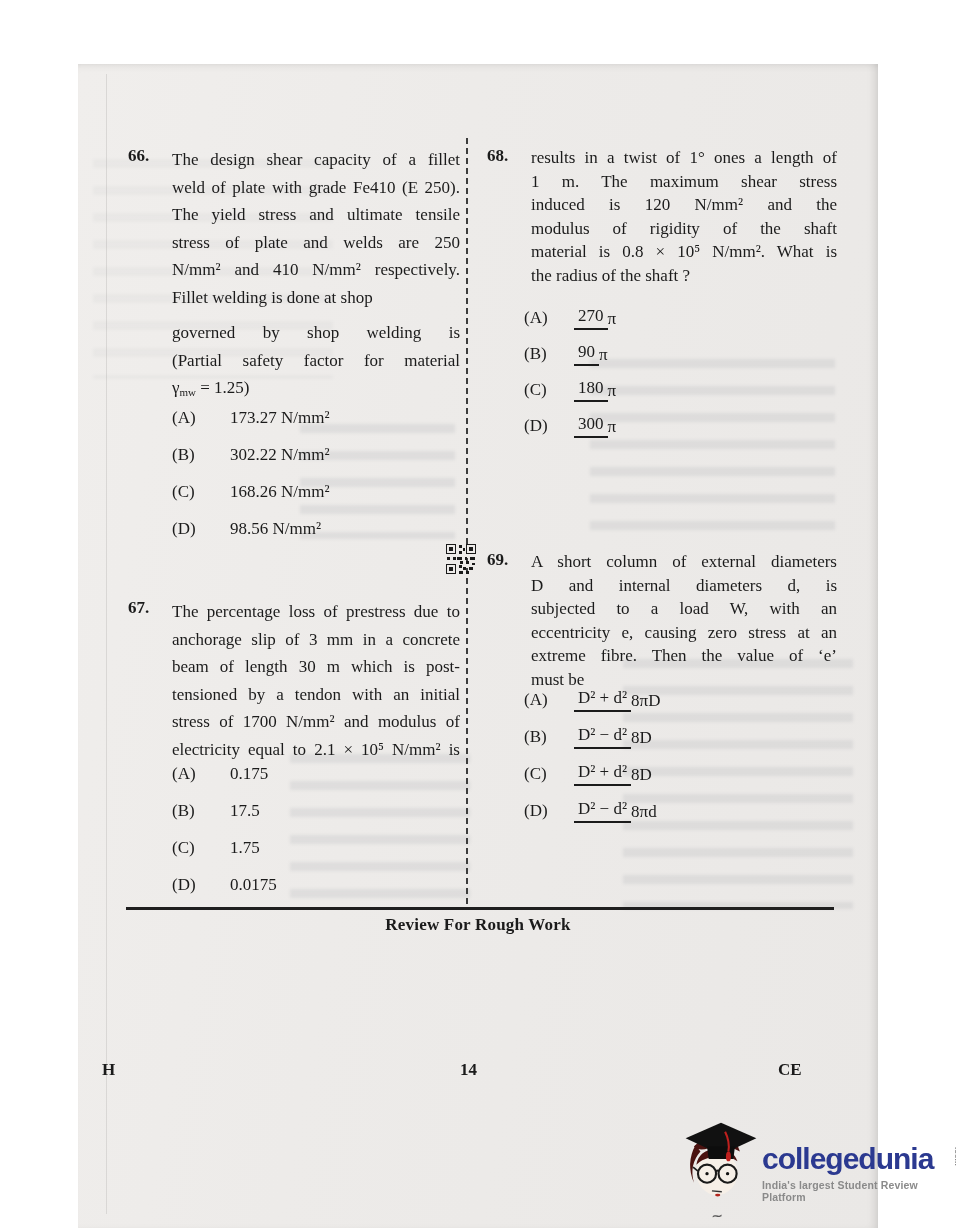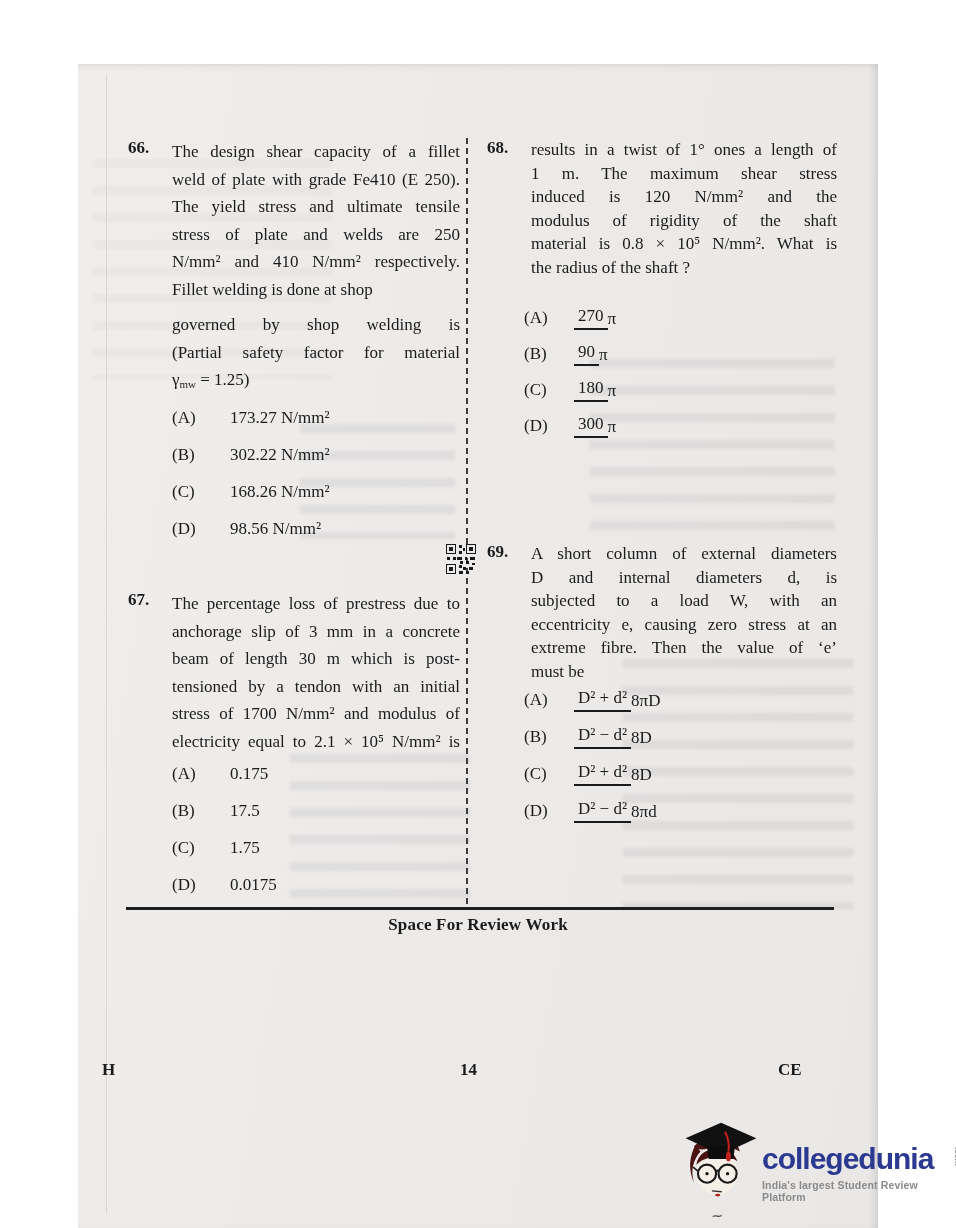--- a/index.html
+++ b/index.html
@@ -9,21 +9,21 @@
     overflow:hidden;
   }
   #paper{
     position:absolute;left:78px;top:64px;width:800px;height:1164px;
     background:linear-gradient(100deg,#f0eeec 0%,#edebe9 40%,#eae8e6 100%);
     box-shadow:inset -7px 0 10px -5px rgba(0,0,0,.14), inset 0 7px 10px -7px rgba(0,0,0,.10);
   }
   .edge-line{position:absolute;left:28px;top:10px;width:1px;height:1140px;background:#d9d7d5;}
 
   
-  .qblock{position:absolute;}
+  .qblock{position:absolute;margin-top:8px;}
   .qnum{position:absolute;left:0;top:0;font-weight:bold;font-size:17px;}
   .qlines{margin-left:44px;}
   .lcol .qlines{width:288px;}
   .rcol .qlines{width:306px;}
   .lcol .qlines div{line-height:27.5px;font-size:17px;}
   .rcol .qlines div{line-height:23.5px;font-size:17px;}
   .jline{text-align:justify;text-align-last:justify;}
   .pline{text-align:left;}
   .notegap{height:8px;}
   sub.gsub{font-size:11px;vertical-align:-3px;}
@@ -266,21 +266,21 @@
     <div class="fopt">
       <span class="olabel">(D)</span>
       <span class="frac">
         <span class="num">D² − d²</span>
         <span class="den">8πd</span>
       </span>
     </div>
   </div>
 
   <div class="rough-rule"></div>
-  <div class="rough-label">Space For Review Work</div>
+  <div class="rough-label">Review For Rough Work</div>
 
   <span class="footer-mark fm-left">H</span>
   <span class="footer-mark fm-center">14</span>
   <span class="footer-mark fm-right">CE</span>
 
   <div class="logo">
     <svg class="mascot" viewBox="0 0 90 100">
 
       <path d="M14,28 Q2,50 12,74 Q6,52 20,36 Z" fill="#4a1210"></path>
       <path d="M12,30 Q25,14 50,20 Q65,24 68,36 Q50,26 30,32 Q18,36 12,30 Z" fill="#4a1210"></path>

